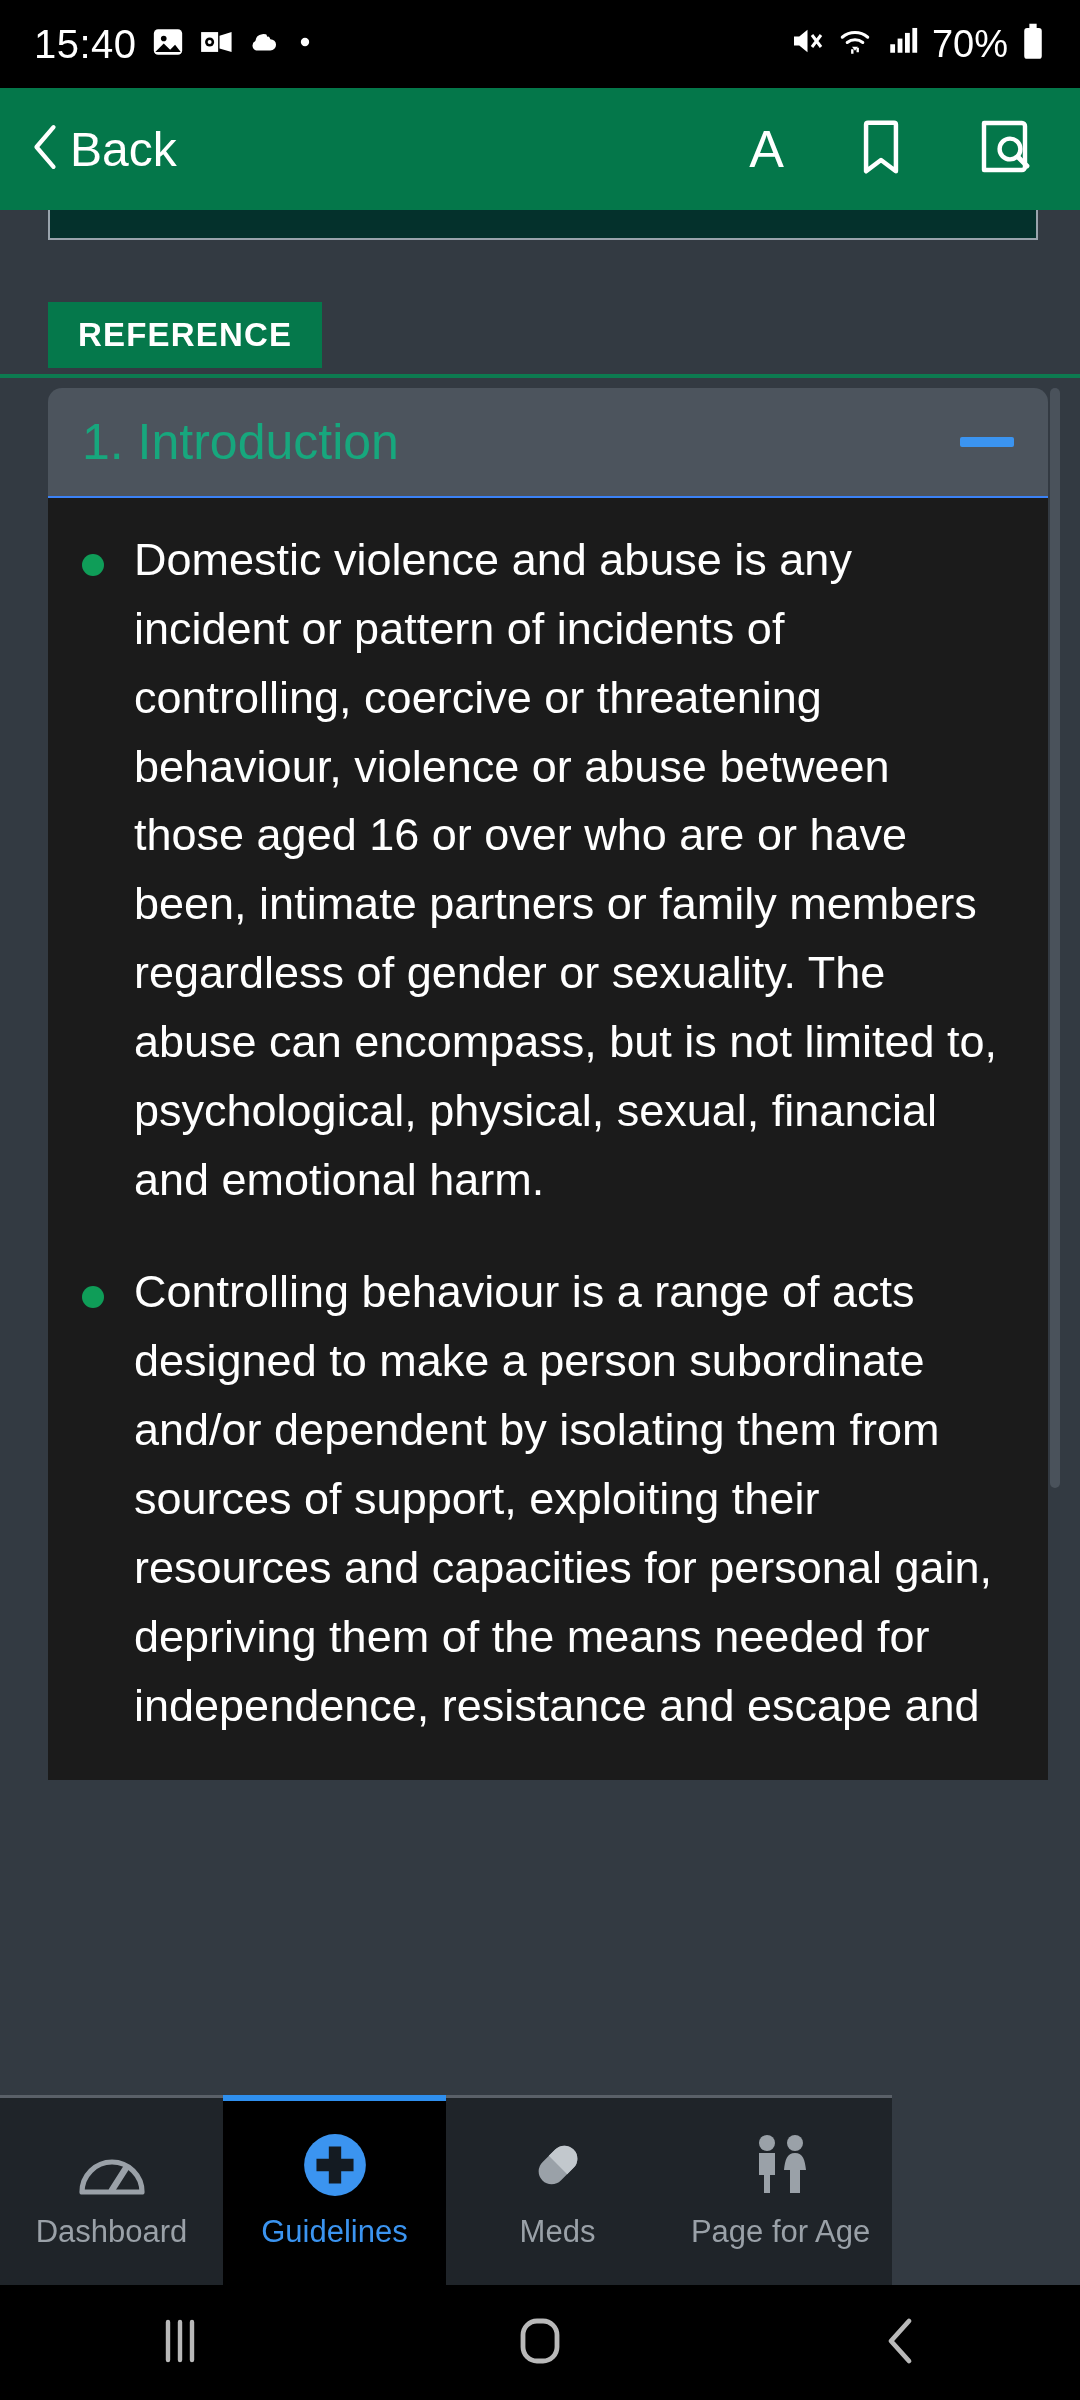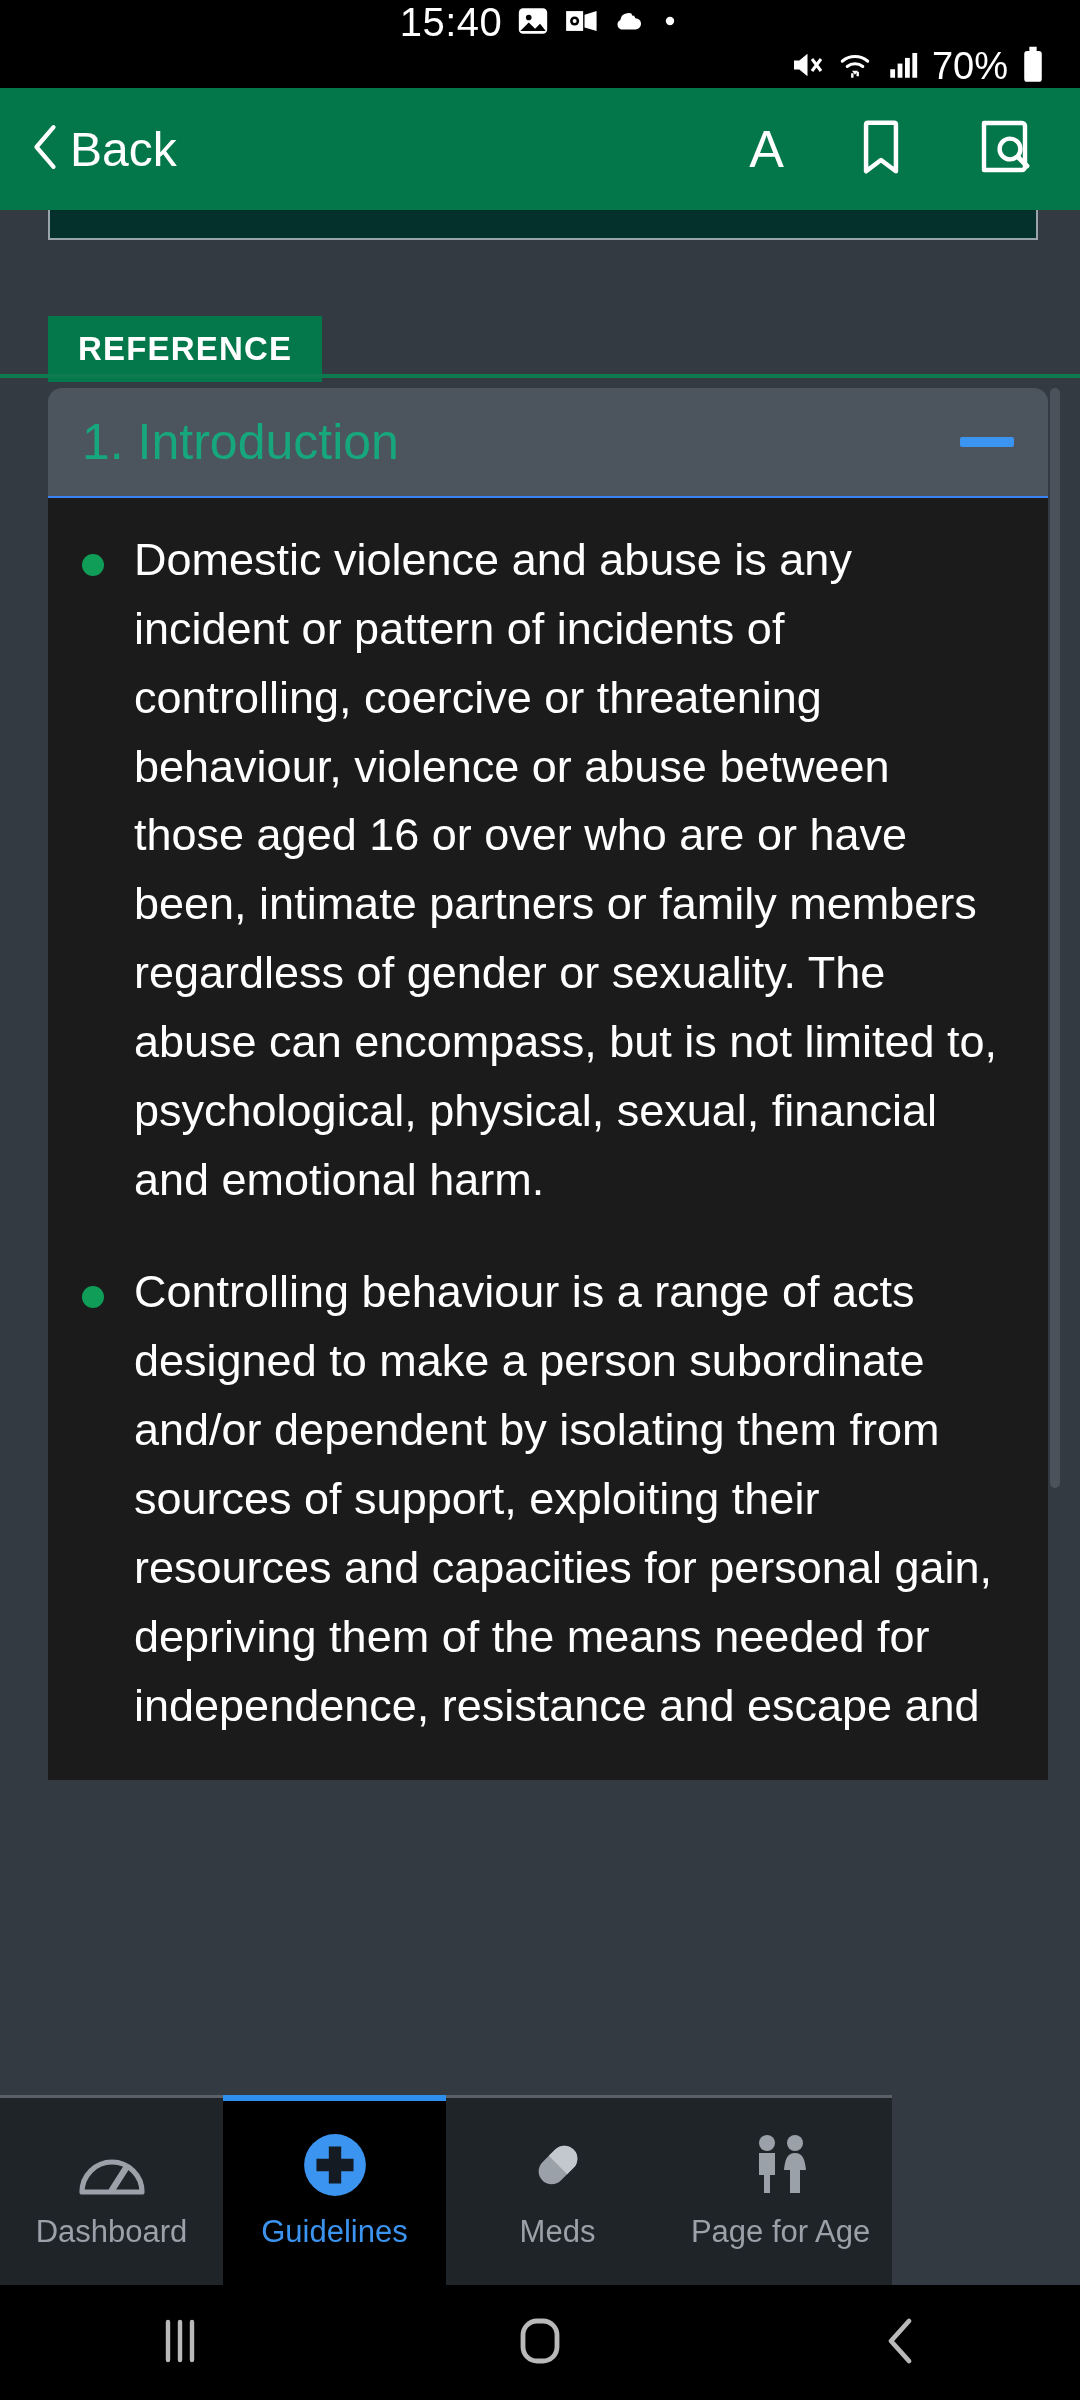--- a/index.html
+++ b/index.html
@@ -8,25 +8,25 @@
     background:#000;
     font-family:"Liberation Sans", sans-serif;
     overflow:hidden;
   }
   .screen { position:relative; width:1080px; height:2400px; background:#333a42; }
 
   
   .statusbar {
     position:absolute; top:0; left:0; width:1080px; height:88px;
     background:#000; display:flex; align-items:center;
-    padding:0 34px; color:#fff;flex-direction:column;
+    padding:0 34px; color:#fff;
   }
   .status-left { display:flex; align-items:center; gap:14px; }
   .status-clock { font-size:40px; letter-spacing:0.5px; font-weight:400; }
-  .status-right { margin-left:auto; display:flex; align-items:center; gap:12px; }
+  .status-right { margin-left:auto; display:flex; align-items:flex-start; gap:12px; }
   .sicon { display:block; }
   .battery-pct { font-size:38px; letter-spacing:0px; }
 
   
   .appbar {
     position:absolute; top:88px; left:0; width:1080px; height:122px;
     background:#04774a; display:flex; align-items:center; padding:0 28px;
   }
   .back-btn { display:flex; align-items:flex-start; gap:8px; color:#fff; }
   .back-chev { width:34px; height:46px; }
@@ -39,21 +39,21 @@
   .content {
     position:absolute; top:210px; left:0; width:1080px; height:1885px;
     background:#333a42; overflow:hidden;
   }
   .clipped-box {
     position:absolute; top:0px; left:48px; width:990px; height:30px;
     background:#04312c; border:2px solid #9aa4ad; border-top:none;
   }
   .ref-row { position:absolute; top:88px; left:0; width:1080px; height:80px; }
   .ref-badge {
-    position:absolute; left:48px; top:18px; height:66px;
+    position:absolute; left:48px; top:4px; height:66px;
     background:#05784b; color:#ffffff; font-size:33px; font-weight:700;
     letter-spacing:1.2px; display:flex; align-items:center; padding:0 30px;
   }
   .ref-underline { position:absolute; left:0; bottom:0; width:1080px; height:4px; background:#0d7a50; }
 
   
   .accordion {
     position:absolute; top:178px; left:48px; width:1000px;
     border-radius:14px 14px 0 0; overflow:hidden;
   }

